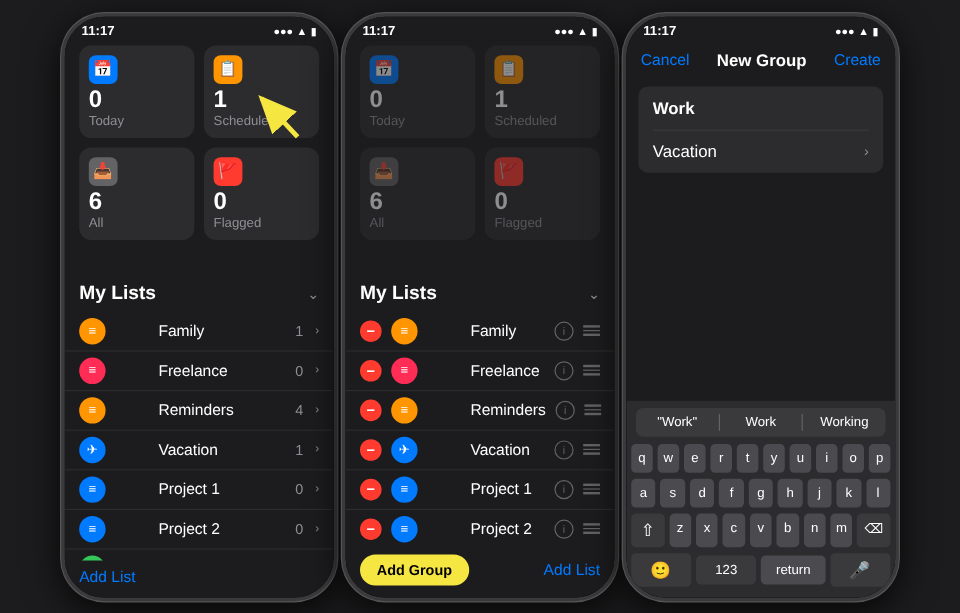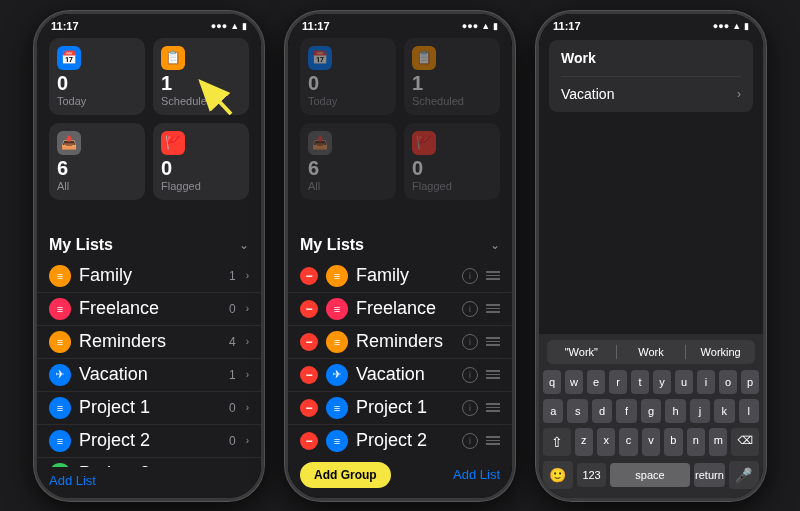--- a/index.html
+++ b/index.html
@@ -10,21 +10,21 @@
       display: flex;
       align-items: center;
       justify-content: center;
       gap: 10px;
       font-family: -apple-system, BlinkMacSystemFont, 'SF Pro', sans-serif;
       overflow: hidden;
     }
 
     .phone-wrapper {
       display: flex;
-      gap: 21px;
+      gap: 4px;
       align-items: flex-end;
       justify-content: center;
       padding: 4px 0;
     }
 
     .phone {
       width: 230px;
       height: 490px;
       background: #000;
       border-radius: 36px;
@@ -157,22 +157,23 @@
       border-radius: 50%;
       display: flex;
       align-items: center;
       justify-content: center;
       font-size: 11px;
       color: #fff;
       flex-shrink: 0;
     }
     .list-item-name {
       flex: 1;
-      font-size: 18px;
-      color: #fff;
+      font-size: 13px;
+      color: #fff;
+      margin-left: 36px;
     }
     .list-item-count {
       font-size: 12px;
       color: #8e8e93;
     }
     .list-item-chevron {
       font-size: 10px;
       color: #8e8e93;
       margin-left: 2px;
     }
@@ -595,20 +596,25 @@
 
       <div class="status-bar">
         <span class="status-time">11:17</span>
         <div class="status-icons">
           <span>●●●</span>
           <span>▲</span>
           <span>▮</span>
         </div>
       </div>
 
+      <div class="ng-header">
+        <span class="ng-cancel">Cancel</span>
+        <span class="ng-title">New Group</span>
+        <span class="ng-create">Create</span>
+      </div>
 
       <div class="ng-input-section">
         <input class="ng-input" type="text" value="Work" style="">
         <div class="ng-divider"></div>
         <div class="ng-include-row">
           <span class="ng-include-label">Vacation</span>
           <span class="ng-include-chevron">›</span>
         </div>
       </div>
 
@@ -657,21 +663,20 @@
           <div class="key">v</div>
           <div class="key">b</div>
           <div class="key">n</div>
           <div class="key">m</div>
           <div class="key delete-key">⌫</div>
         </div>
 
         <div class="key-row bottom-bar-row">
           <div class="key emoji-key">🙂</div>
           <div class="key num-key">123</div>
-          <div class="key space">space</div>
           <div class="key return-key">return</div>
           <div class="key mic-key">🎤</div>
         </div>
       </div>
     </div>
   </div>
 
 </div>
 
 </body></html>

